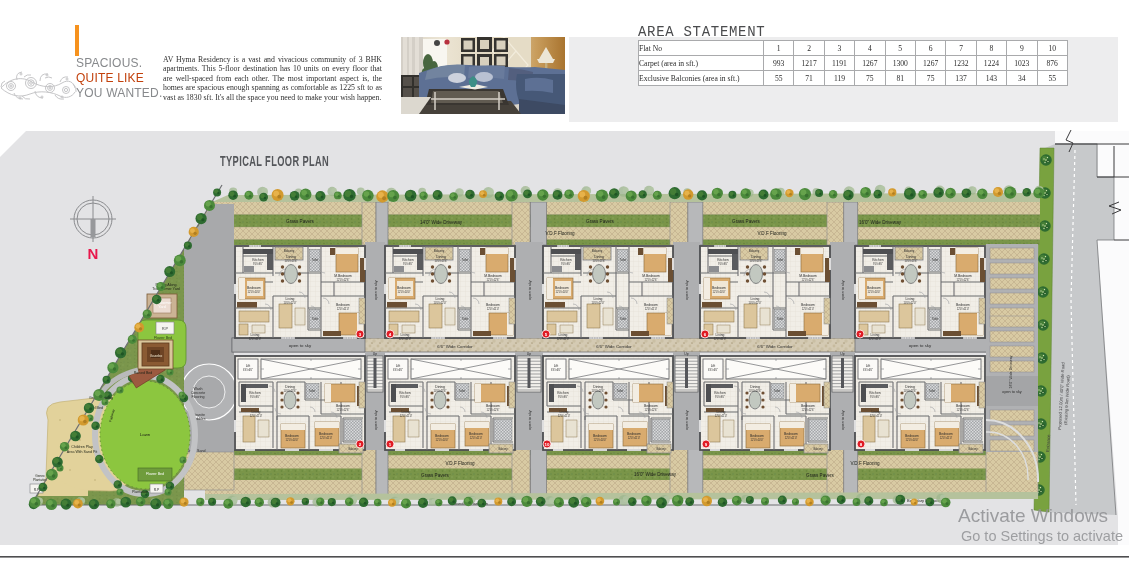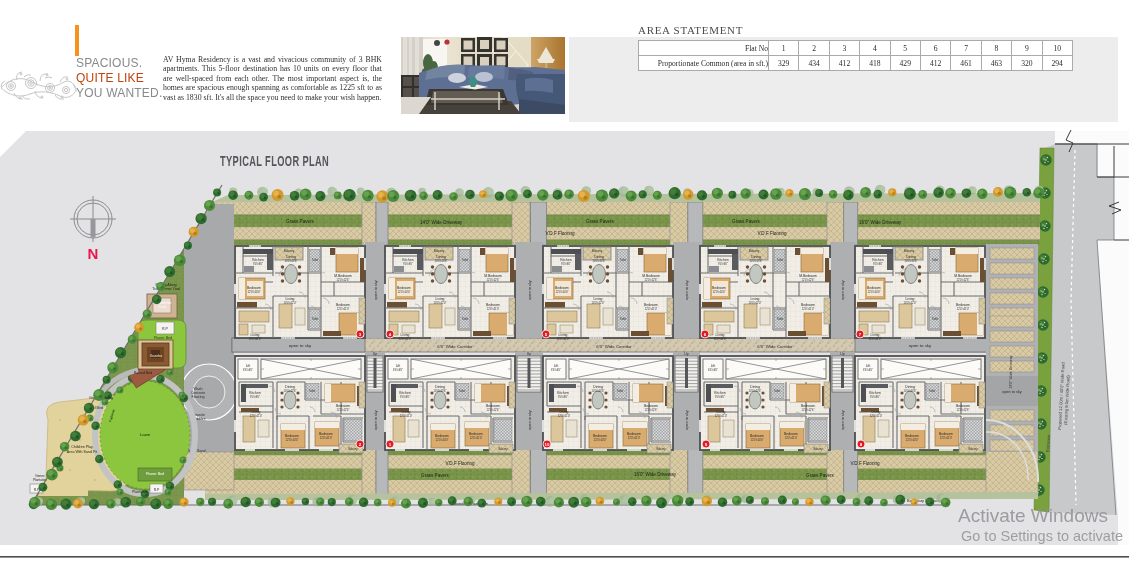--- a/index.html
+++ b/index.html
@@ -1,18 +1,18 @@
 <!DOCTYPE html>
 <html><head><meta charset="utf-8">
 <style>
 html,body{margin:0;padding:0;width:1129px;height:564px;background:#ffffff;overflow:hidden}
 .abs{position:absolute}
 table{border-collapse:collapse;font-family:'Liberation Serif',serif;font-size:7.6px;color:#2b2b2b}
 td{border:0.8px solid #a9aaac;width:29.4px;height:14px;text-align:center;padding:0;background:#fff}
-td.lbl{width:124px;text-align:right;padding-left:5px}
+td.lbl{width:124px;text-align:left;}
 </style></head>
 <body>
 
 <div class="abs" style="left:75px;top:25px;width:4px;height:31px;background:#f6921e"></div>
 <div class="abs" style="left:76px;top:56px;font-family:'Liberation Sans',sans-serif;font-size:12px;letter-spacing:0.2px;line-height:15.2px;color:#87898c;">SPACIOUS.<br><span style="color:#c2410c">QUITE LIKE</span><br>YOU WANTED.</div>
 <div class="abs" style="left:163px;top:55px;width:219px;font-family:'Liberation Serif',serif;font-size:7.8px;line-height:9.4px;color:#2f2f2f;text-align:justify">AV Hyma Residency is a vast and vivacious community of 3 BHK apartments. This 5-floor destination has 10 units on every floor that are well-spaced from each other. The most important aspect is, the homes are spacious enough spanning as comfortable as 1225 sft to as vast as 1830 sft. It's all the space you need to make your wish happen.</div>
 
 <svg class="abs" style="left:0px;top:70px" width="78" height="32" viewBox="0 0 78 32">
 <g fill="none" stroke="#c6c6c8" stroke-width="1">
 <path d="M1,18 C10,8 22,6 32,12 C42,18 54,18 62,13 C68,9 74,12 75,18"></path>
@@ -109,48 +109,61 @@
 <path d="M32,54 h66 l4,12 h-72 z" fill="#817a6c" opacity="0.55"></path>
 <g stroke="#d5d0c6" stroke-width="1.5" fill="none">
       <path d="M34,55 v18 M98,55 v18 M30,62 h74"></path>
     </g>
 <path d="M58,50 l16,-3 l13,3 l-13,2.5 z" fill="#efece2"></path>
 <path d="M72,39 q7,4 2,11 l-4,0 q-5,-7 2,-11" fill="#3d8f86"></path>
 <path d="M0,60 h30 l-12,17 h-18 z" fill="#dcd8cf"></path>
 </svg>
 
 <div class="abs" style="left:569px;top:37px;width:549px;height:85px;background:#ededee"></div>
-<div class="abs" style="left:638px;top:24px;font-family:Liberation Serif, serif;font-size:11px;letter-spacing:0.7px;color:#4a4b4d;">AREA STATEMENT</div>
+<div class="abs" style="left:638px;top:24px;font-family:Liberation Mono, monospace;font-size:14px;letter-spacing:0.7px;color:#4a4b4d;">AREA STATEMENT</div>
 <table class="abs" style="left:638px;top:40px;">
     <tbody>
       <tr>
         <td class="lbl">Flat No</td>
         <td>1</td>
         <td>2</td>
         <td>3</td>
         <td>4</td>
         <td>5</td>
         <td>6</td>
         <td>7</td>
         <td>8</td>
         <td>9</td>
         <td>10</td>
       </tr>
       <tr>
-        <td class="lbl">Proportionate Common (area in sft.)</td>
-        <td>329</td>
-        <td>434</td>
-        <td>412</td>
-        <td>418</td>
-        <td>429</td>
-        <td>412</td>
-        <td>461</td>
-        <td>463</td>
-        <td>320</td>
-        <td>294</td>
+        <td class="lbl">Carpet (area in sft.)</td>
+        <td>993</td>
+        <td>1217</td>
+        <td>1191</td>
+        <td>1267</td>
+        <td>1300</td>
+        <td>1267</td>
+        <td>1232</td>
+        <td>1224</td>
+        <td>1023</td>
+        <td>876</td>
+      </tr>
+      <tr>
+        <td class="lbl">Exclusive Balconies (area in sft.)</td>
+        <td>55</td>
+        <td>71</td>
+        <td>119</td>
+        <td>75</td>
+        <td>81</td>
+        <td>75</td>
+        <td>137</td>
+        <td>143</td>
+        <td>34</td>
+        <td>55</td>
       </tr>
     </tbody>
   </table>
 
 <svg class="abs" style="left:0;top:0" width="1129" height="564" viewBox="0 0 1129 564">
     <defs>
 <g id="bt">
 <rect x="0" y="0" width="130" height="92" fill="url(#ptile)" stroke="#4e4f52" stroke-width="1.8"></rect>
 <rect x="40" y="1" width="28" height="13" fill="url(#ppav)"></rect>
 <rect x="40" y="1" width="28" height="13" fill="none" stroke="#85868a" stroke-width="0.9"></rect>

